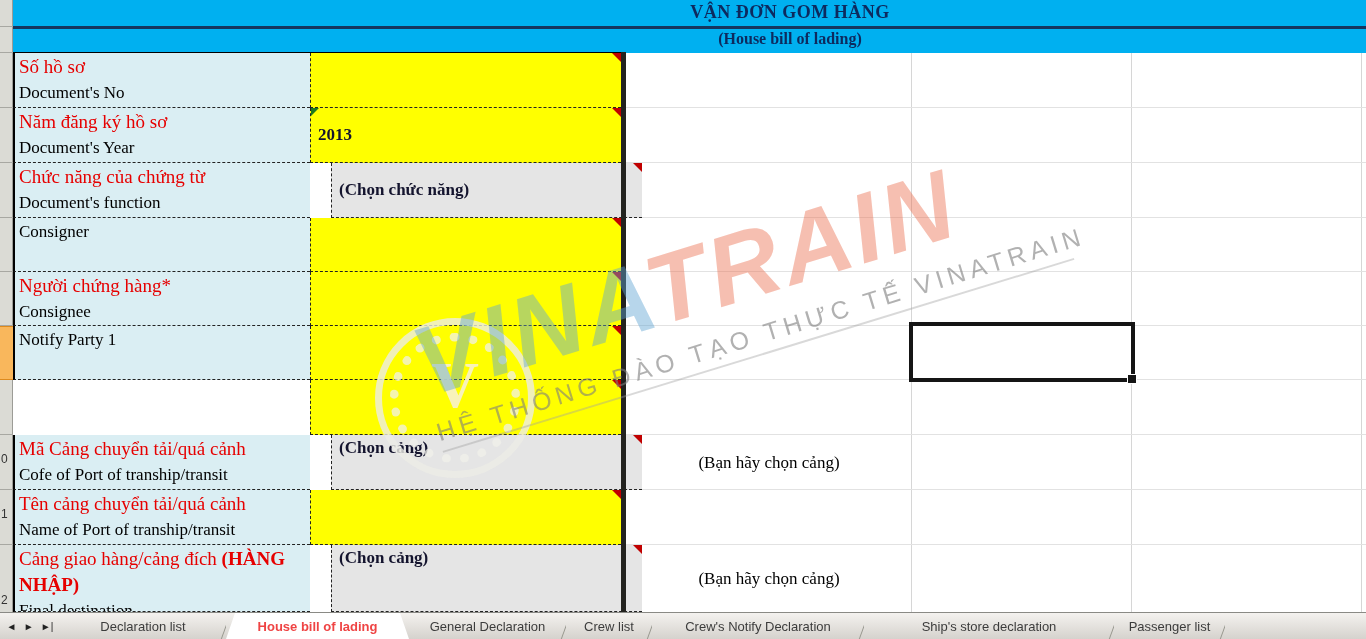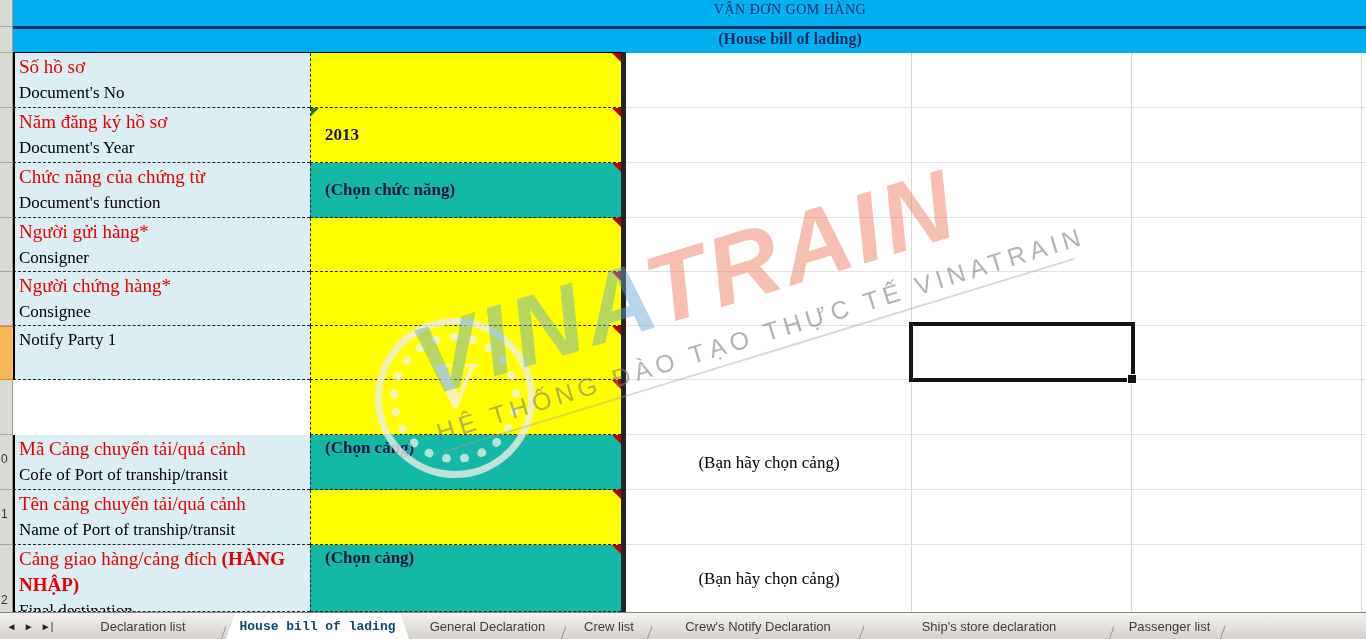--- a/index.html
+++ b/index.html
@@ -14,37 +14,37 @@
   .rowhdr-active { position:absolute; left:0; top:326px; width:13px; height:54px;
     background:#f9b75c; border-top:1px solid #dd8a1e; border-bottom:1px solid #dd8a1e; box-sizing:border-box; }
   .rh-digit { position:absolute; left:1px; font-family:"Liberation Sans",sans-serif;
     font-size:12px; color:#333; }
   
   .band { position:absolute; left:13px; width:1353px; background:#00b0f0; }
   .band1 { top:0; height:26px; }
   .band-divider { position:absolute; left:13px; top:26px; width:1353px; height:3px; background:#15355e; }
   .band2 { top:29px; height:24px; }
   .title1 { position:absolute; left:500px; top:2px; width:580px; text-align:center;
-    font-weight:normal; font-size:14px; color:#0d2a5e; letter-spacing:0.5px; }
+    font-weight:bold; font-size:18px; color:#0d2a5e; letter-spacing:0.5px; }
   .title2 { position:absolute; left:500px; top:30px; width:580px; text-align:center;
     font-weight:bold; font-size:16px; color:#0d2a5e; }
   
   .form-topline { position:absolute; left:13px; top:52px; width:612px; height:1px; background:#000; }
   .label-cell { position:absolute; left:13px; width:297px; background:#daeef3;
     border-left:2px solid #000; border-bottom:1px dashed #222; box-sizing:border-box;
     padding:1px 2px 0 4px; overflow:hidden; }
   .vn { color:#e60000; font-size:19px; line-height:26px; }
   .vn b { color:#e60000; }
   .en { color:#000; font-size:17px; line-height:26px; }
   .input-cell { position:absolute; left:310px; width:311px; box-sizing:border-box;
-    border-left:1px dashed #222; border-bottom:1px dashed #222; padding-left:14px;
+    border-left:1px dashed #222; border-bottom:1px dashed #222; padding-left:7px;
     font-weight:bold; font-size:17px; color:#14142e; display:flex; align-items:center; overflow:visible; }
   .input-cell.top-align { align-items:flex-start; padding-top:3px; }
   .yellow { background:#ffff00; }
-  .purple { background:#14b8a6; }
+  .purple { background:#e5e5e5;margin-left:21px; }
   .tri-red { position:absolute; right:0; top:0; width:0; height:0;
     border-left:9px solid transparent; border-top:9px solid #c00000; }
   .tri-green { position:absolute; left:0; top:0; width:0; height:0;
     border-right:8px solid transparent; border-top:8px solid #1e7a1e; }
   .r1{top:53px;height:55px} .r2{top:108px;height:55px} .r3{top:163px;height:55px}
   .r4{top:218px;height:54px} .r5{top:272px;height:54px} .r6{top:326px;height:54px}
   .r7{top:380px;height:55px} .r8{top:435px;height:55px} .r9{top:490px;height:55px}
   .r10{top:545px;height:67px}
   .thick-border { position:absolute; left:621px; top:52px; width:5px; height:560px; background:#23231f; }
   
@@ -78,22 +78,22 @@
     background:linear-gradient(#f4f2ef,#d5d2cd); border-top:1px solid #8a8a85;
     box-sizing:border-box; display:flex; align-items:stretch;
     font-family:"Liberation Sans",sans-serif; font-size:13px; color:#3c3c3c; }
   .tab-nav { width:54px; display:flex; align-items:center; justify-content:space-around;
     padding:0 3px; font-size:10px; color:#222; }
   .tab-nav span { cursor:default; }
   .tab { display:flex; align-items:center; justify-content:center; position:relative;
     box-sizing:border-box; white-space:nowrap; overflow:hidden; }
   .tab::after { content:''; position:absolute; right:0; top:3px; bottom:0; width:1px;
     background:#98988f; transform:skewX(-20deg); }
-  .tab.active { background:#fff; font-weight:bold; color:#0c4a6e;
-    clip-path:polygon(9px 0, calc(100% - 9px) 0, 100% 100%, 0 100%);font-family:Liberation Mono, monospace; }
+  .tab.active { background:#fff; font-weight:bold; color:#ef4444;
+    clip-path:polygon(9px 0, calc(100% - 9px) 0, 100% 100%, 0 100%); }
   .tab.active::after { display:none; }
   .t1{width:166px} .t2{width:146px} .t3{width:183px} .t4{width:157px}
   .t5{width:86px} .t6{width:212px} .t7{width:250px} .t8{width:111px}
 </style>
 </head>
 <body>
 
 <div class="screen">
 
   <div class="rowhdr">
@@ -141,21 +141,20 @@
   </div>
   <div class="label-cell r2">
     <div class="vn">Năm đăng ký hồ sơ</div>
     <div class="en">Document's Year</div>
   </div>
   <div class="label-cell r3">
     <div class="vn">Chức năng của chứng từ</div>
     <div class="en">Document's function</div>
   </div>
   <div class="label-cell r4">
-    <div class="vn">Người gửi hàng*</div>
     <div class="en">Consigner</div>
   </div>
   <div class="label-cell r5">
     <div class="vn">Người chứng hàng*</div>
     <div class="en">Consignee</div>
   </div>
   <div class="label-cell r6">
     <div class="en">Notify Party 1</div>
   </div>
   <div class="label-cell r8">

